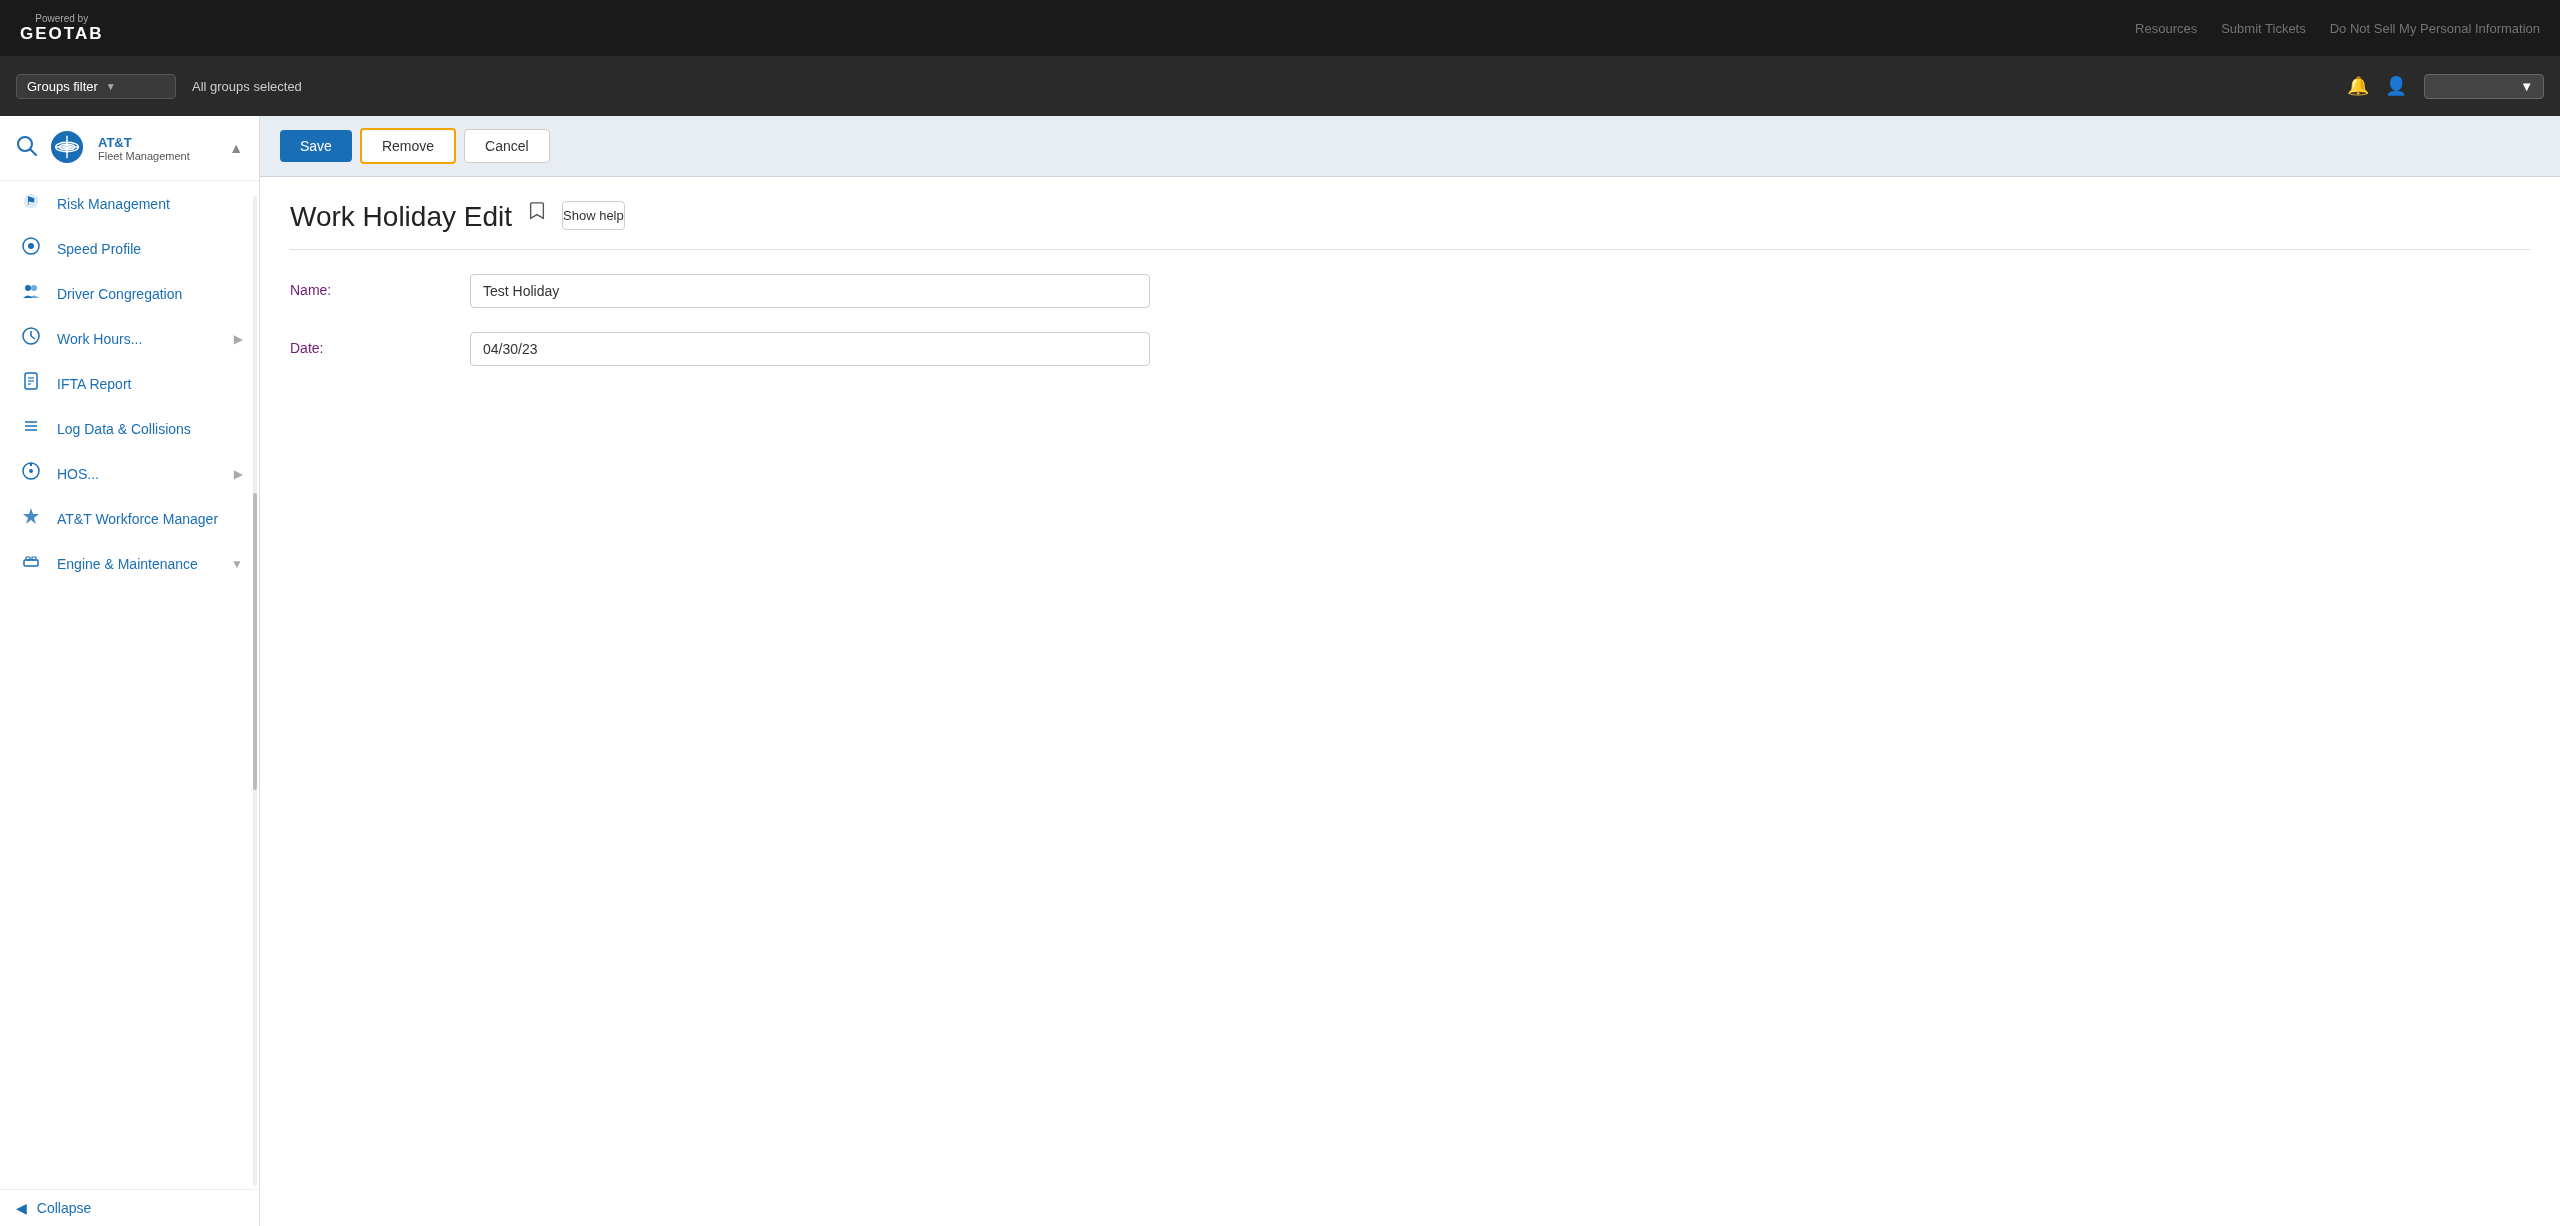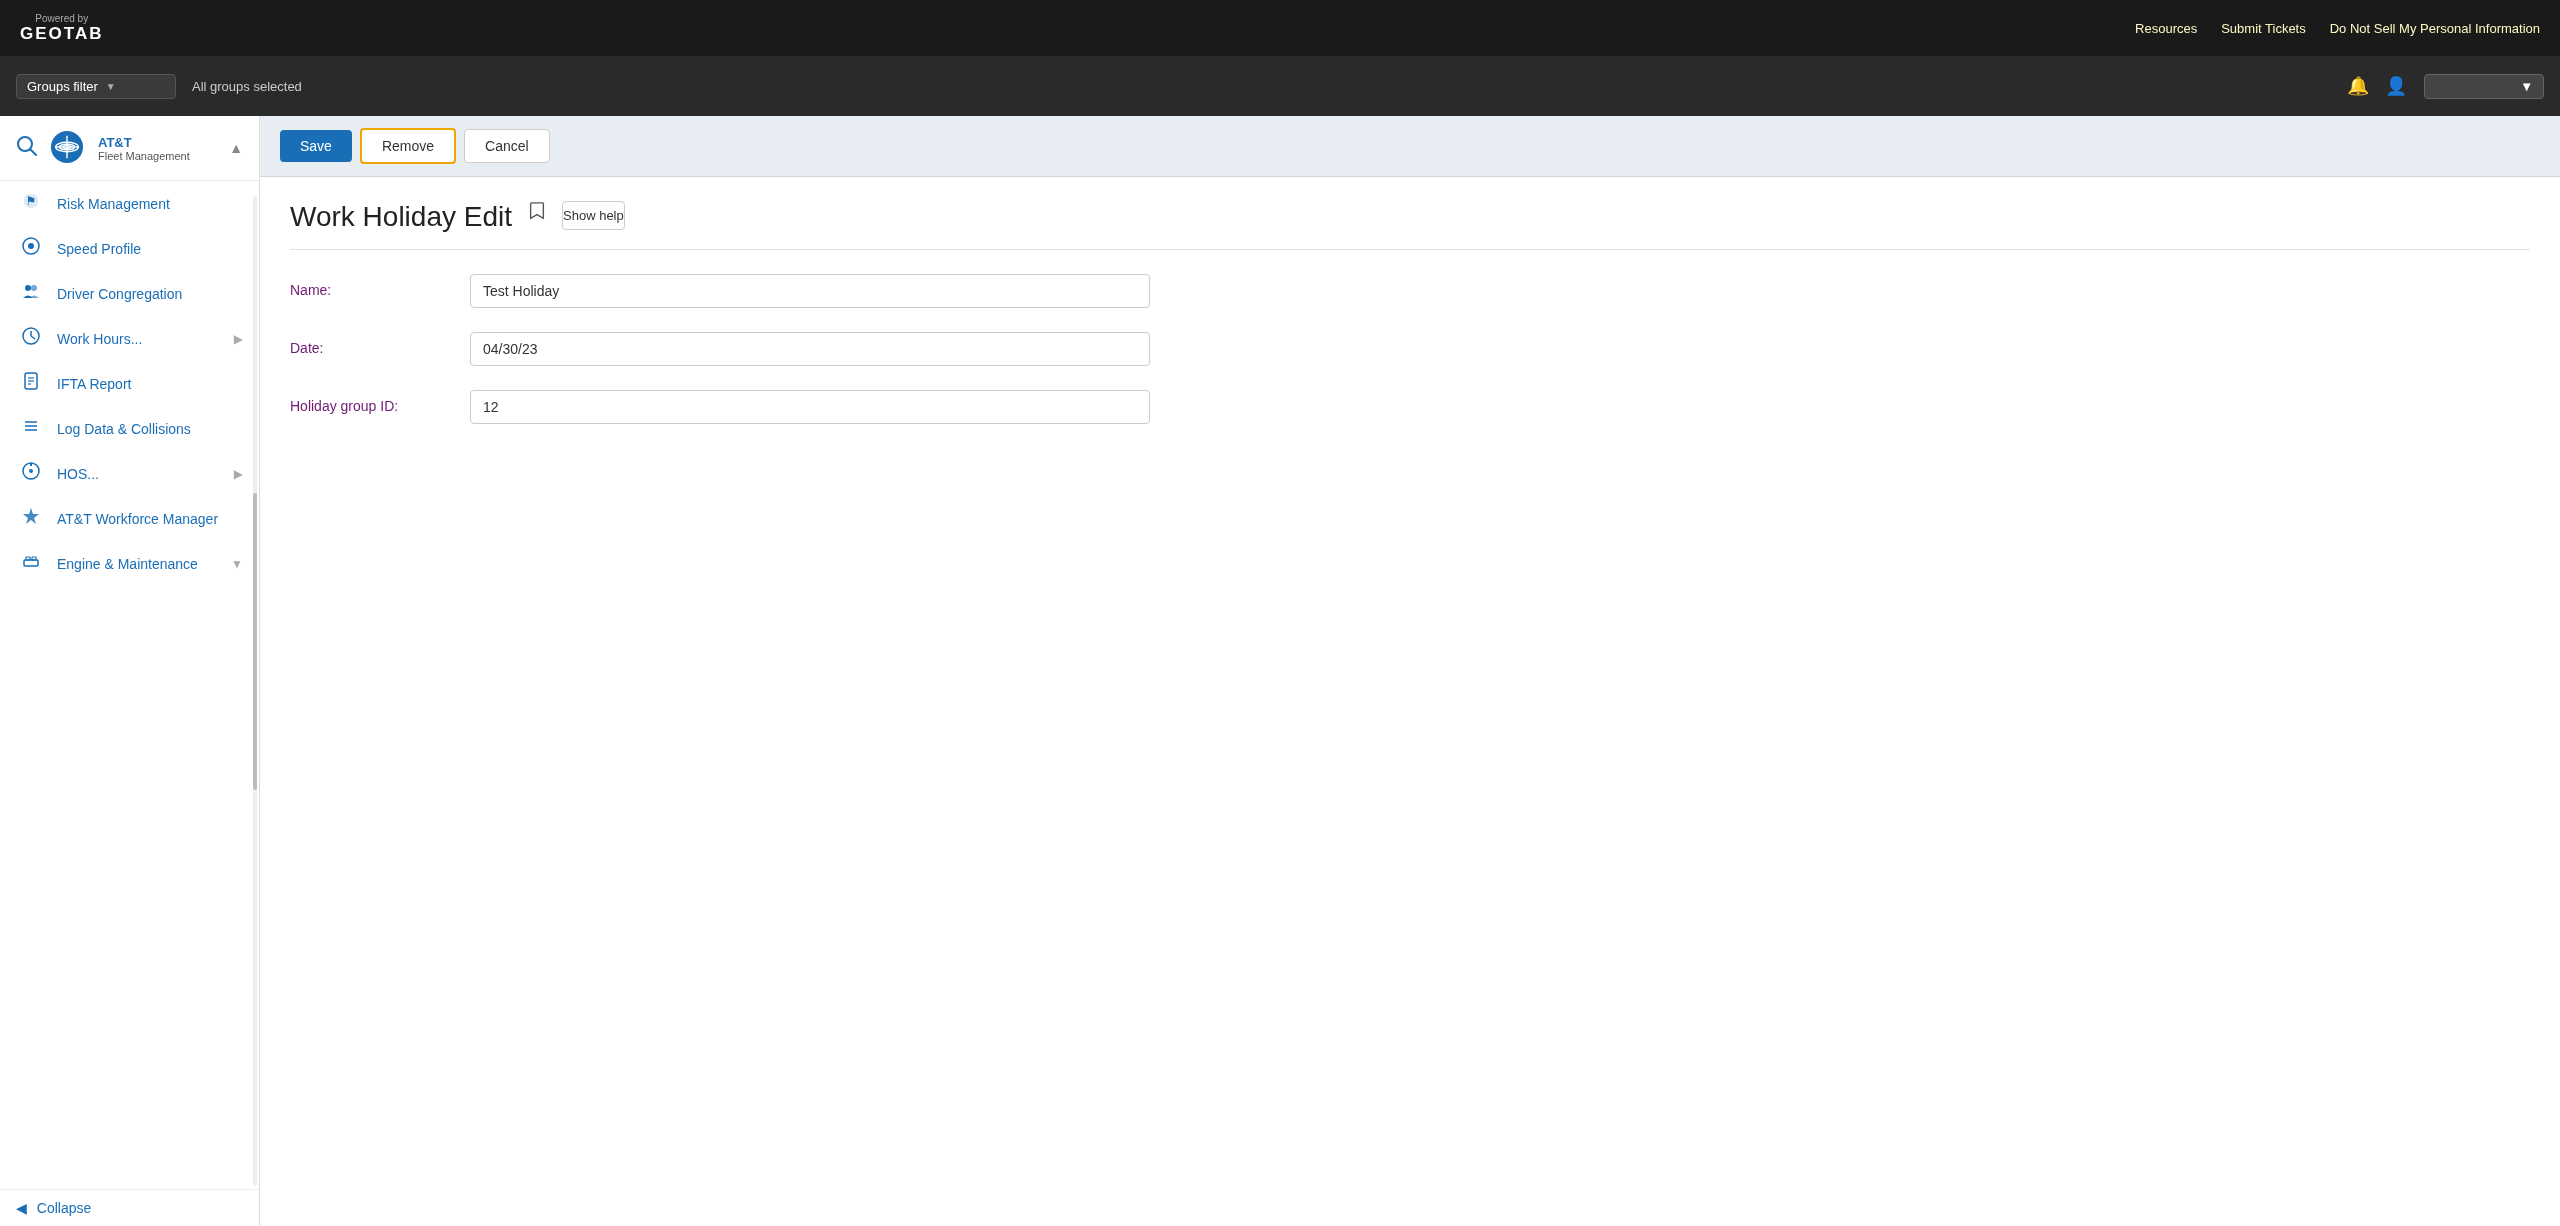--- a/index.html
+++ b/index.html
@@ -12,21 +12,21 @@
       display: flex;
       align-items: center;
       justify-content: space-between;
       padding: 0 20px;
       height: 56px;
       flex-shrink: 0;
     }
     .top-nav-left { display: flex; align-items: center; }
     .top-nav-logo { display: flex; align-items: center; gap: 6px; }
     .top-nav-right { display: flex; align-items: center; gap: 24px; font-size: 13px; }
-    .top-nav-right a { color: #fef9c3; text-decoration: none; cursor: pointer; }
+    .top-nav-right a { color: #737373; text-decoration: none; cursor: pointer; }
 
     
     .groups-bar {
       background: #2a2a2a;
       display: flex;
       align-items: center;
       height: 60px;
       padding: 0 16px;
       gap: 16px;
       flex-shrink: 0;
@@ -457,21 +457,17 @@
         <div class="form-row">
           <label class="form-label">Name:</label>
           <input class="form-input" type="text" value="Test Holiday" style="">
         </div>
 
         <div class="form-row">
           <label class="form-label">Date:</label>
           <input class="form-input" type="text" value="04/30/23" style="">
         </div>
 
-        <div class="form-row">
-          <label class="form-label">Holiday group ID:</label>
-          <input class="form-input" type="text" value="12" style="">
-        </div>
 
       </div>
     </div>
   </main>
 </div>
 
 </body></html>

